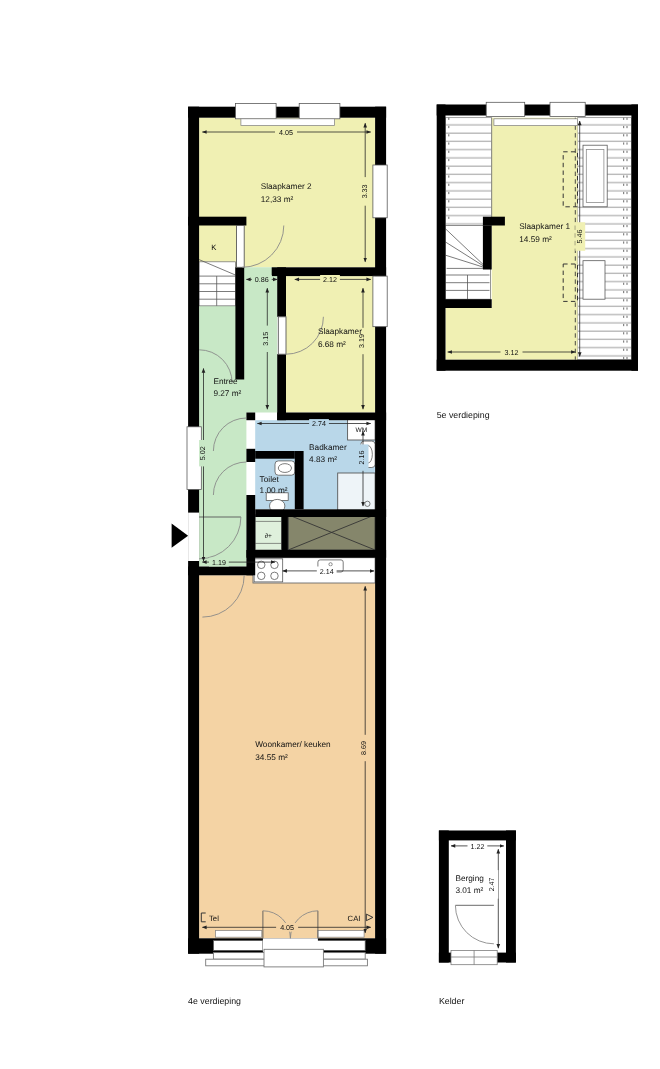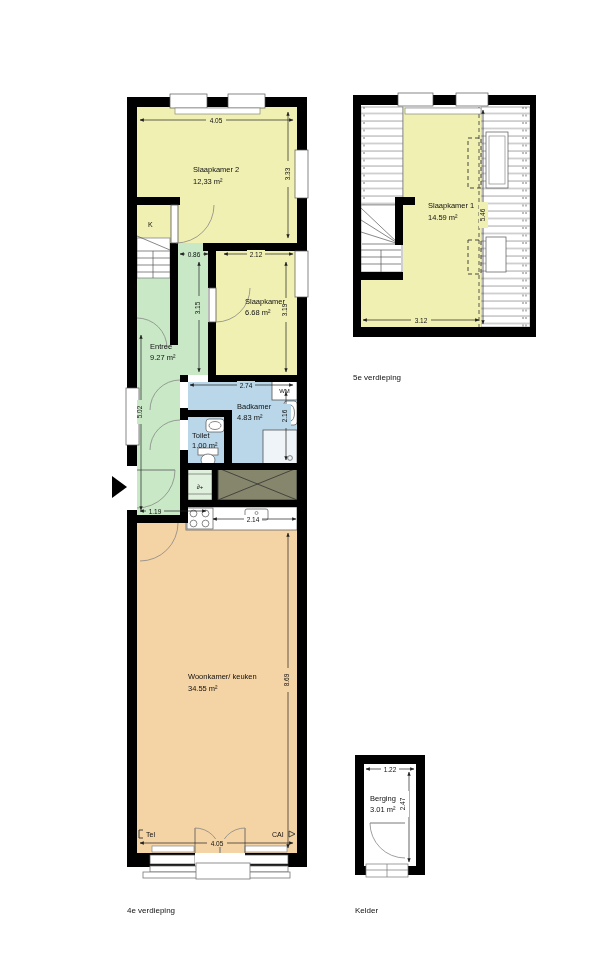--- a/index.html
+++ b/index.html
@@ -1,17 +1,17 @@
 <!DOCTYPE html>
 <html><head>
 <meta charset="utf-8">
 <style>
   html,body{margin:0;padding:0;background:#ffffff;}
   .stage{position:relative;width:536px;height:972px;background:#ffffff;overflow:hidden;
-         font-family:"Liberation Sans", sans-serif;}
+         font-family:"Liberation Sans", sans-serif;padding-left:44px;}
   svg text{font-family:"Liberation Sans", sans-serif;fill:#111;}
   .room-name{font-size:7.5px;}
   .dim{font-size:6.5px;}
   .floor-label{font-size:8px;}
   .tiny{font-size:6px;}
   .k{font-size:7px;}
 </style>
 </head>
 <body>
 

